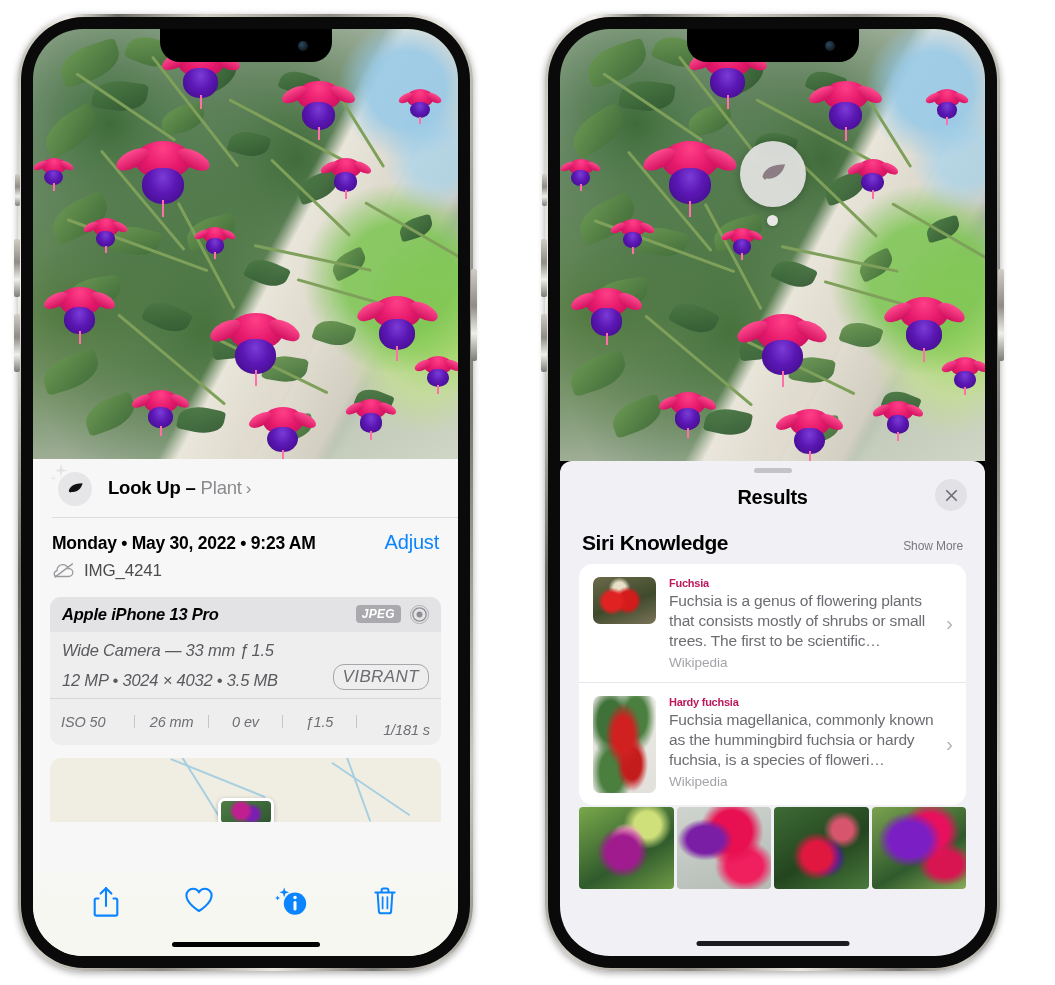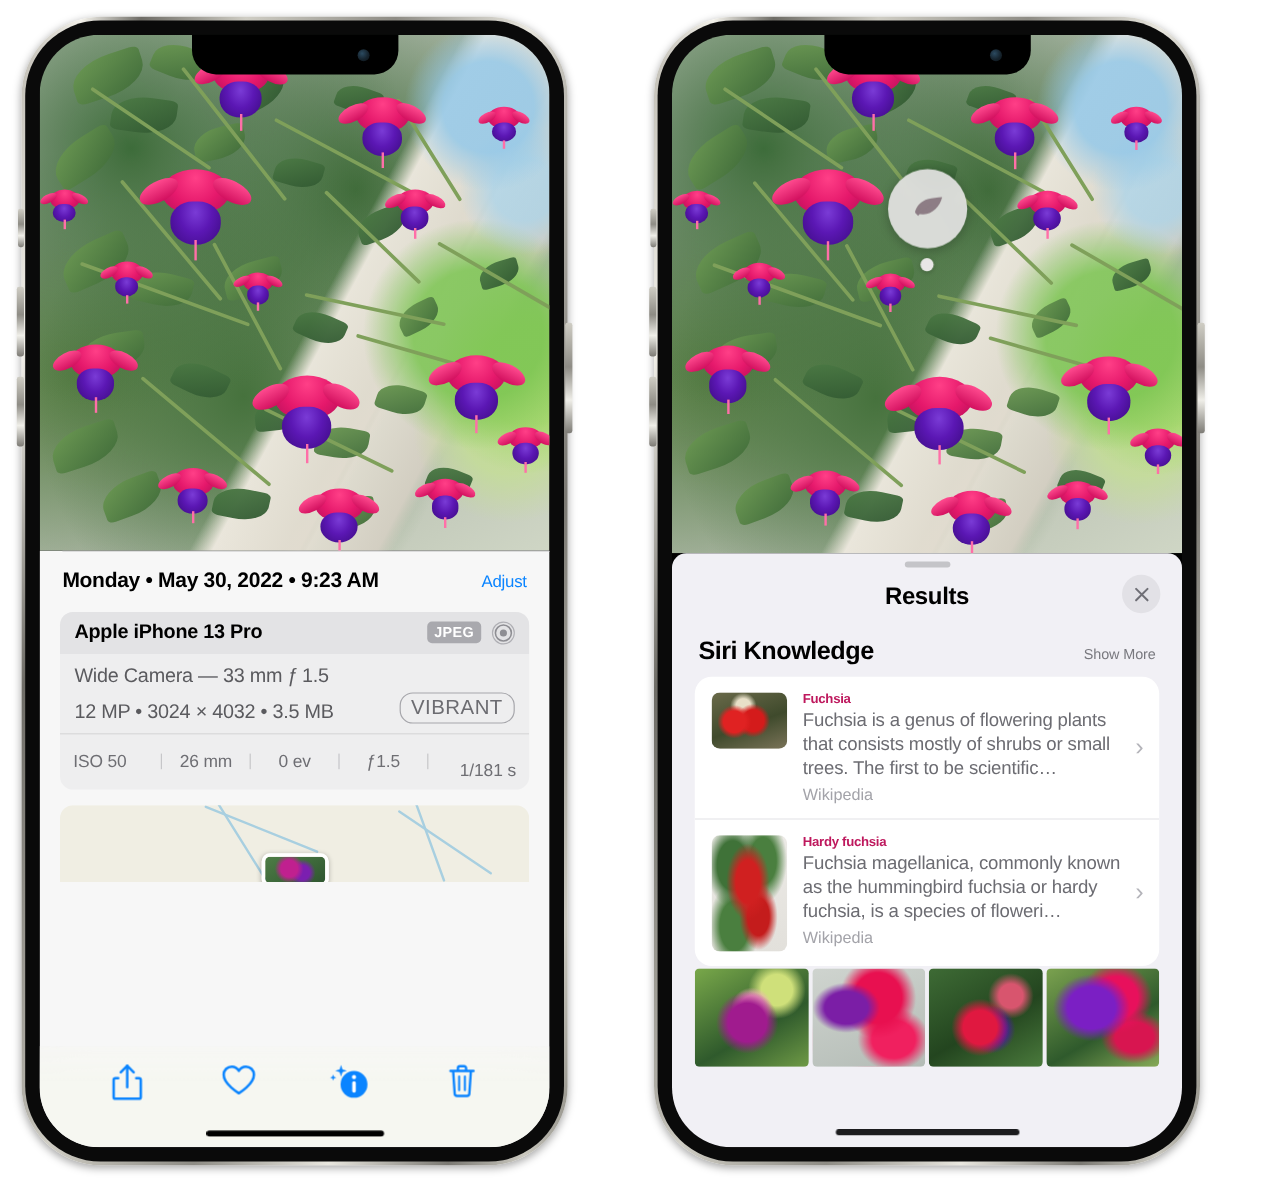--- a/index.html
+++ b/index.html
@@ -111,25 +111,25 @@
   .sparkles{ position:absolute; left:-3px; top:-4px; width:26px; height:26px; }
   .lookup-text{ font-size:18.5px; color:#000; font-weight:700; letter-spacing:-.2px; }
   .lookup-text .dim{ color:#8b8b8f; font-weight:400; }
   .chev-sm{ color:#8b8b8f; font-size:17px; margin-left:4px; font-weight:400; }
 
   .divider{ height:.5px; background:#dcdcdd; margin-left:19px; }
 
   .datepanel{ padding:13px 19px 10px 19px; }
   .daterow{ display:flex; align-items:baseline; justify-content:space-between; }
   .datetext{ font-size:17.5px; font-weight:700; color:#000; letter-spacing:-.25px; }
-  .adjust{ color:#0a84ff; font-size:14px; letter-spacing:-.2px; }
+  .adjust{ color:#0a84ff; font-size:20px; letter-spacing:-.2px; }
   .filerow{ display:flex; align-items:center; gap:9px; margin-top:7px; }
   .filename{ font-size:17px; color:#4c4c4f; letter-spacing:-.2px; }
 
-  .cam-card{ margin:6px 17px 0 17px; background:#eeeeef; border-radius:11px; overflow:hidden; }
+  .cam-card{ margin:6px 17px 0 17px; background:#eeeeef; border-radius:11px; overflow:hidden;font-style:italic; }
   .cam-head{ display:flex; align-items:center; justify-content:space-between;
     padding:7px 11px 7px 12px; background:#e3e3e5; }
   .cam-title{ font-size:16.5px; font-weight:700; color:#000; letter-spacing:-.2px; }
   .cam-head-right{ display:flex; align-items:center; gap:8px; }
   .badge-jpeg{ background:#a9a9ae; color:#fff; font-size:12px; font-weight:600;
     border-radius:4px; padding:2px 6px; letter-spacing:.3px; }
   .cam-body{ padding:9px 12px 8px 12px; }
   .cam-line{ font-size:16.5px; color:#5a5a5e; letter-spacing:-.2px; }
   .cam-line2{ display:flex; align-items:flex-end; justify-content:space-between; margin-top:4px; }
   .badge-vibrant{ border:1px solid #a6a6ab; color:#6c6c71; font-size:17px;
@@ -369,27 +369,51 @@
               <div class="sep"></div>
               <div class="cor"></div>
               <div class="sty"></div>
             </div>
           </div>
       </div>
 
       <div class="sheet" style="top:430px; bottom:0;">
 
 
+        <div class="lookup-row">
+          <div class="lookup-icon-wrap">
+            <svg class="sparkles" viewBox="0 0 26 26">
+              <path d="M12 2 L13.3 7.1 L18.4 8.4 L13.3 9.7 L12 14.8 L10.7 9.7 L5.6 8.4 L10.7 7.1 Z" fill="#e3e3e5"></path>
+              <path d="M4.2 13.2 L4.9 15.6 L7.3 16.3 L4.9 17 L4.2 19.4 L3.5 17 L1.1 16.3 L3.5 15.6 Z" fill="#e9e9eb"></path>
+            </svg>
+            <div class="lookup-circle">
+              <svg width="19" height="19" viewBox="0 0 24 24">
+                <path d="M21 4c-1.6 6.4-6.1 10.6-12 11.2-2.2.2-4.3-.3-5.6-1.4 1.1-4.2 4.2-7.2 8.3-8.4C14.7 4.5 18 4.2 21 4z" fill="#111"></path>
+                <path d="M3.6 14.2c2.6-2.4 6.3-4.2 10.3-5.1-3.5 1.9-6.4 4.3-8.4 7.1z" fill="#111"></path>
+              </svg>
+            </div>
+          </div>
+          <div class="lookup-text">
+            <span>Look Up</span><span style="font-weight:700">&nbsp;</span><span>–</span><span class="dim">&nbsp;</span><span class="dim">Plant</span><span class="chev-sm">›</span>
+          </div>
+        </div>
 
         <div class="divider"></div>
 
         <div class="datepanel">
           <div class="daterow">
             <span class="datetext">Monday • May 30, 2022 • 9:23 AM</span>
             <span class="adjust">Adjust</span>
+          </div>
+          <div class="filerow">
+            <svg width="23" height="17" viewBox="0 0 26 19">
+              <path d="M7.6 16.3h11.2c2.6 0 4.7-2 4.7-4.5s-2.1-4.5-4.7-4.5c-.2 0-.4 0-.6.1C17.4 4.6 15 2.8 12.1 2.8 8.6 2.8 5.7 5.5 5.7 8.9c0 .2 0 .5.1.7-1.9.4-3.3 2-3.3 3.9 0 1.6 1.1 2.8 2.6 2.8z" fill="none" stroke="#9a9a9f" stroke-width="1.5"></path>
+              <line x1="3" y1="17.3" x2="23.5" y2="1.8" stroke="#9a9a9f" stroke-width="1.6"></line>
+            </svg>
+            <span class="filename">IMG_4241</span>
           </div>
         </div>
 
         <div class="cam-card">
           <div class="cam-head">
             <span class="cam-title">Apple iPhone 13 Pro</span>
             <div class="cam-head-right">
               <span class="badge-jpeg">JPEG</span>
               <svg width="21" height="21" viewBox="0 0 24 24">
                 <circle cx="12" cy="12" r="10.4" fill="none" stroke="#b0b0b5" stroke-width="1.1"></circle>

